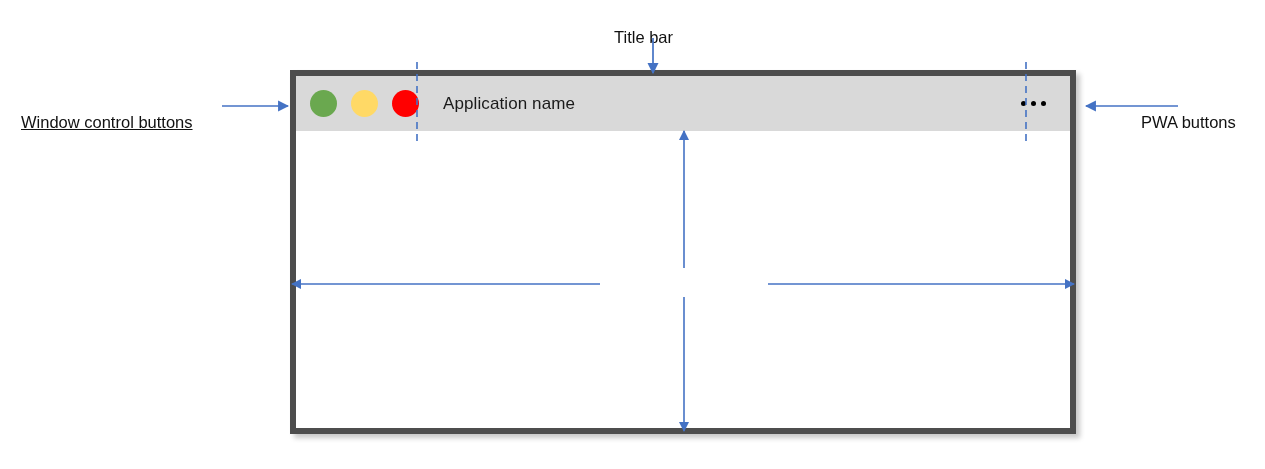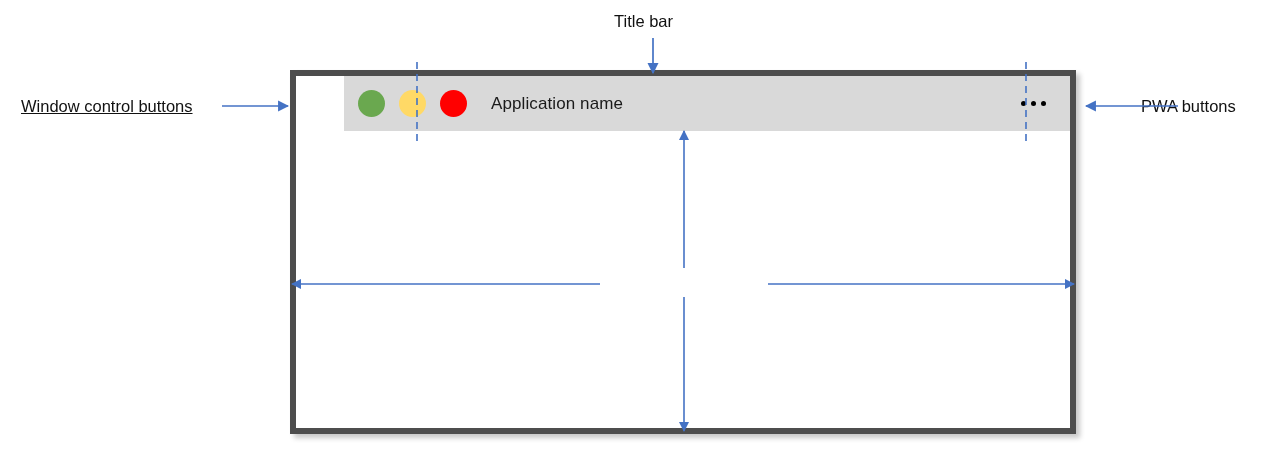--- a/index.html
+++ b/index.html
@@ -17,20 +17,21 @@
   }
 
   
   .anno-label {
     position: absolute;
     font-size: 16.5px;
     line-height: 1;
     color: #111111;
     white-space: nowrap;
     font-family: "Liberation Sans", sans-serif;
+    margin-top: 16px;
   }
   #label-title-bar      { left: 614px; top: 13px; }
   #label-window-ctrl    { left: 21px;  top: 98px; text-decoration: underline; }
   #label-pwa            { left: 1141px; top: 98px; }
   #label-web-content    { left: 616px; top: 276px; }
 
   
   #anno-svg {
     position: absolute;
     left: 0; top: 0;
@@ -43,21 +44,20 @@
   #app-window {
     position: absolute;
     left: 290px;
     top: 70px;
     width: 786px;
     height: 364px;
     box-sizing: border-box;
     border: 6px solid #4d4d4d;
     background: #ffffff;
     box-shadow: 4px 4px 5px rgba(0,0,0,0.22);
-    padding-left: 48px;
   }
   #title-bar {
     position: relative;
     height: 55px;
     background: #d9d9d9;
     display: flex;
     align-items: center;
     box-sizing: border-box;
     padding: 0 14px 0 14px;
   }

